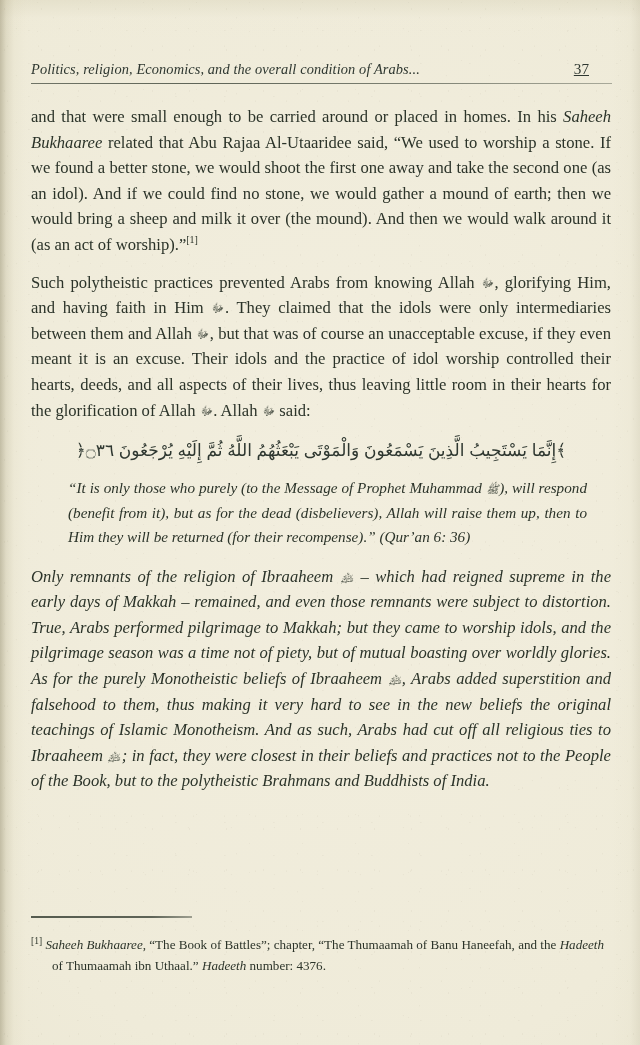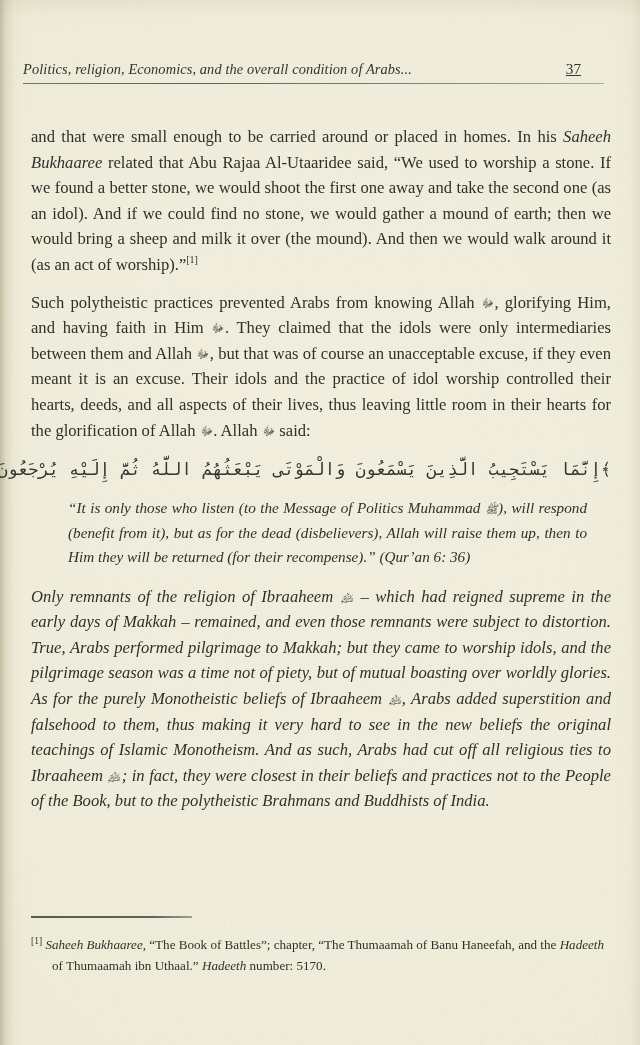--- a/index.html
+++ b/index.html
@@ -46,21 +46,21 @@
 
   #content {
     position: absolute;
     inset: 0;
     padding: 0;
   }
 
   
   .header-zone {
     position: absolute;
-    left: 23px;
+    left: 31px;
     top: 60px;
     width: 581px;
   }
   .header-row {
     display: flex;
     align-items: baseline;
     justify-content: space-between;
     width: 100%;
   }
   .header-title {
@@ -87,21 +87,20 @@
       rgba(62,70,58,0.62) 70%,
       rgba(62,70,58,0.40) 100%);
   }
 
   
   .body-col {
     position: absolute;
     left: 31px;
     top: 104px;
     width: 580px;
-    margin-top: 20px;
   }
 
   p.para {
     margin: 0 0 12px 0;
     font-size: 16.6px;
     line-height: 25.6px;
     text-align: justify;
     text-justify: inter-word;
     color: #2b3329;
     hyphens: none;
@@ -134,21 +133,21 @@
     font-size: 10px;
     vertical-align: super;
     line-height: 0;
   }
 
   
   .ayah {
     margin: 13px 0 10px 0;
     text-align: center;
     direction: rtl;
-    font-family: Liberation Mono, monospace;
+    font-family: Liberation Sans, sans-serif;
     font-size: 17px;
     line-height: 30px;
     color: #2e3730;
     white-space: nowrap;
     letter-spacing: 0.2px;
   }
 
   
   .translation {
     margin: 8px 0 14px 0;
@@ -223,26 +222,26 @@
     </div>
 
     <div class="body-col">
 
       <p class="para"><span>and that were small enough to be carried around or placed in homes. In his </span><span class="it">Saheeh Bukhaaree</span><span> related that Abu Rajaa Al-Utaaridee said, “We used to worship a stone. If we found a better stone, we would shoot the first one away and take the second one (as an idol). And if we could find no stone, we would gather a mound of earth; then we would bring a sheep and milk it over (the mound). And then we would walk around it (as an act of worship).”</span><sup class="fn">[1]</sup></p>
 
       <p class="para"><span>Such polytheistic practices prevented Arabs from knowing Allah </span><span class="hon">ﷻ</span><span>, glorifying Him, and having faith in Him </span><span class="hon">ﷻ</span><span>. They claimed that the idols were only intermediaries between them and Allah </span><span class="hon">ﷻ</span><span>, but that was of course an unacceptable excuse, if they even meant it is an excuse. Their idols and the practice of idol worship controlled their hearts, deeds, and all aspects of their lives, thus leaving little room in their hearts for the glorification of Allah </span><span class="hon">ﷻ</span><span>. Allah </span><span class="hon">ﷻ</span><span> said:</span></p>
 
       <div class="ayah"><span>﴾</span><span>إِنَّمَا يَسْتَجِيبُ الَّذِينَ يَسْمَعُونَ وَالْمَوْتَى يَبْعَثُهُمُ اللَّهُ ثُمَّ إِلَيْهِ يُرْجَعُونَ</span> <span>۝٣٦</span><span>﴿</span></div>
 
-      <div class="translation"><span>“It is only those who listen (to the Message of Politics Muhammad </span><span class="hon-sm">ﷺ</span><span>), will respond (benefit from it), but as for the dead (disbelievers), Allah will raise them up, then to Him they will be returned (for their recompense).” (Qur’an 6: 36)</span></div>
+      <div class="translation"><span>“It is only those who purely (to the Message of Prophet Muhammad </span><span class="hon-sm">ﷺ</span><span>), will respond (benefit from it), but as for the dead (disbelievers), Allah will raise them up, then to Him they will be returned (for their recompense).” (Qur’an 6: 36)</span></div>
 
       <p class="para"><span>Only remnants of the religion of Ibraaheem </span><span class="hon-sm">﵇</span><span> – which had reigned supreme in the early days of Makkah – remained, and even those remnants were subject to distortion. True, Arabs performed pilgrimage to Makkah; but they came to worship idols, and the pilgrimage season was a time not of piety, but of mutual boasting over worldly glories. As for the purely Monotheistic beliefs of Ibraaheem </span><span class="hon-sm">﵇</span><span>, Arabs added superstition and falsehood to them, thus making it very hard to see in the new beliefs the original teachings of Islamic Monotheism. And as such, Arabs had cut off all religious ties to Ibraaheem </span><span class="hon-sm">﵇</span><span>; in fact, they were closest in their beliefs and practices not to the People of the Book, but to the polytheistic Brahmans and Buddhists of India.</span></p>
 
     </div>
 
     <div class="footnote-zone">
       <div class="footnote-rule"></div>
-      <div class="footnote-text"><span class="marker">[1]</span> <span class="it">Saheeh Bukhaaree</span><span>, “The Book of Battles”; chapter, “The Thumaamah of Banu Haneefah, and the </span><span class="it">Hadeeth</span><span> of Thumaamah ibn Uthaal.” </span><span class="it">Hadeeth</span><span> number: 5170.</span></div>
+      <div class="footnote-text"><span class="marker">[1]</span> <span class="it">Saheeh Bukhaaree</span><span>, “The Book of Battles”; chapter, “The Thumaamah of Banu Haneefah, and the </span><span class="it">Hadeeth</span><span> of Thumaamah ibn Uthaal.” </span><span class="it">Hadeeth</span><span> number: 4376.</span></div>
     </div>
 
   </div>
   <div id="grain"></div>
 </div>
 
 </body></html>

